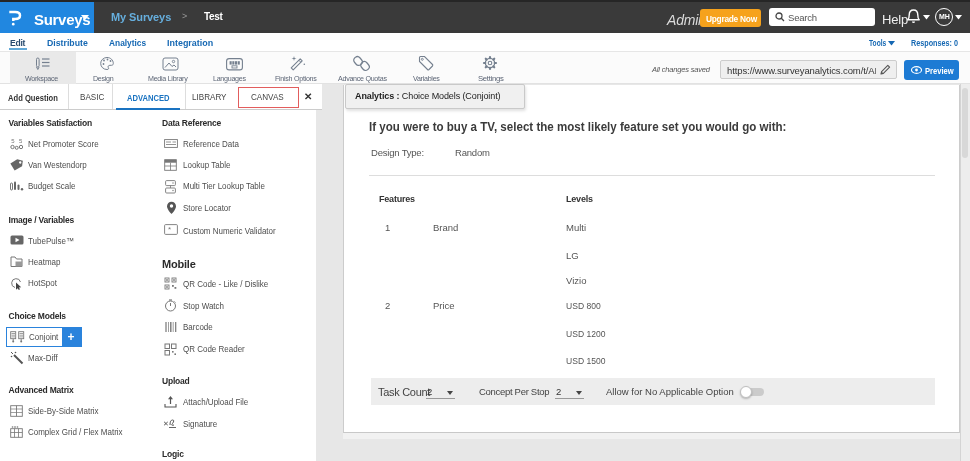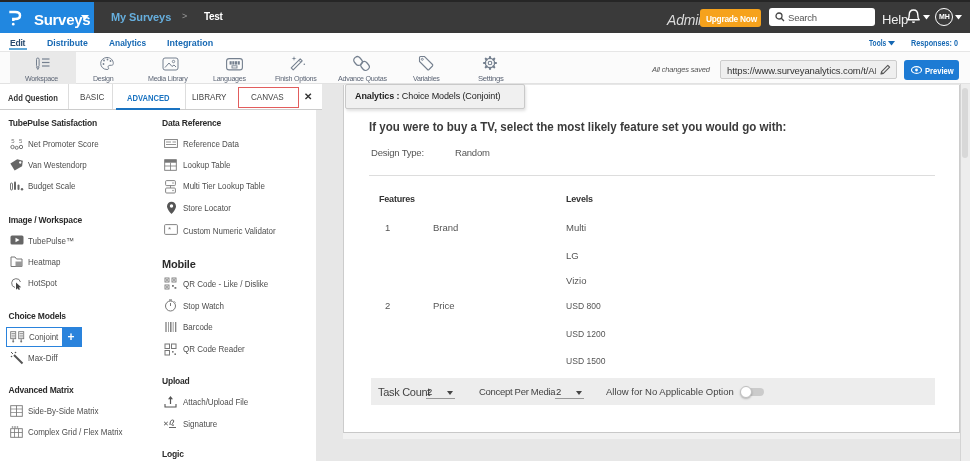--- a/index.html
+++ b/index.html
@@ -156,22 +156,22 @@
 <span class="tx" style="left:127px;top:92px;font-size:9.5px;font-weight:bold;color:#1a73c1;transform:scaleX(.8)">ADVANCED</span>
 <div class="ab" style="left:116px;top:107.5px;width:64px;height:2.5px;background:#1a73c1"></div>
 <span class="tx" style="left:192px;top:92px;font-size:9px;color:#444;transform:scaleX(.9)">LIBRARY</span>
 <div class="ab" style="left:238px;top:87px;width:61px;height:21px;border:1px solid #e25d5d;background:#fff"></div>
 <span class="tx" style="left:251px;top:92px;font-size:9px;color:#444;transform:scaleX(.9)">CANVAS</span>
 <span class="tx" style="left:304px;top:91px;font-size:10px;font-weight:bold;color:#333">✕</span>
 
 
 <div class="ab" style="left:0;top:110px;width:316px;height:351px;background:#fff"></div>
 
-<span class="tx" style="left:8.5px;top:118px;font-size:8.5px;font-weight:bold;color:#2b2b2b;letter-spacing:-0.2px">TubePulse Satisfaction</span>
-<span class="tx" style="left:8.5px;top:215px;font-size:8.5px;font-weight:bold;color:#2b2b2b;letter-spacing:-0.2px">Image / Workspace</span>
+<span class="tx" style="left:8.5px;top:118px;font-size:8.5px;font-weight:bold;color:#2b2b2b;letter-spacing:-0.2px">Variables Satisfaction</span>
+<span class="tx" style="left:8.5px;top:215px;font-size:8.5px;font-weight:bold;color:#2b2b2b;letter-spacing:-0.2px">Image / Variables</span>
 <span class="tx" style="left:8.5px;top:311px;font-size:8.5px;font-weight:bold;color:#2b2b2b;letter-spacing:-0.2px">Choice Models</span>
 <span class="tx" style="left:8.5px;top:385px;font-size:8.5px;font-weight:bold;color:#2b2b2b;letter-spacing:-0.2px">Advanced Matrix</span>
 
 <svg class="ab" style="left:10px;top:137px" width="13" height="13" viewBox="0 0 13 13">
  <circle cx="2.5" cy="10" r="1.7" fill="none" stroke="#777" stroke-width="1"></circle>
     <circle cx="6.7" cy="10.8" r="1.5" fill="none" stroke="#777" stroke-width="1"></circle>
     <circle cx="11" cy="10" r="1.7" fill="none" stroke="#777" stroke-width="1"></circle>
  <text x="1.2" y="5.5" font-size="6" fill="#777" font-family="Liberation Sans">5</text>
     <text x="9" y="5.5" font-size="6" fill="#777" font-family="Liberation Sans">5</text>
 </svg>
@@ -364,21 +364,21 @@
 <span class="tx" style="left:566px;top:355px;font-size:9.5px;color:#555;transform:scaleX(.9)">USD 1500</span>
 
 
 <div class="ab" style="left:371px;top:378px;width:564px;height:27px;background:#ededed"></div>
 <span class="tx" style="left:378px;top:386px;font-size:11px;color:#444;letter-spacing:-0.3px">Task Count</span>
 <span class="tx" style="left:427px;top:386px;font-size:9.5px;color:#333">2</span>
 <svg class="ab" style="left:447px;top:390.5px" width="6" height="4">
     <polygon points="0,0 6,0 3,4" fill="#444"></polygon>
   </svg>
 <div class="ab" style="left:426px;top:397.5px;width:29px;height:1px;background:#999"></div>
-<span class="tx" style="left:479px;top:386px;font-size:9.5px;color:#444;letter-spacing:-0.3px">Concept Per Media</span>
+<span class="tx" style="left:479px;top:386px;font-size:9.5px;color:#444;letter-spacing:-0.3px">Concept Per Stop</span>
 <span class="tx" style="left:556px;top:386px;font-size:9.5px;color:#333">2</span>
 <svg class="ab" style="left:576px;top:390.5px" width="6" height="4">
     <polygon points="0,0 6,0 3,4" fill="#444"></polygon>
   </svg>
 <div class="ab" style="left:555px;top:397.5px;width:29px;height:1px;background:#999"></div>
 <span class="tx" style="left:606px;top:386px;font-size:9.5px;color:#444">Allow for No Applicable Option</span>
 <div class="ab" style="left:741px;top:388px;width:23px;height:8px;background:#cbcbcb;border-radius:4px"></div>
 <div class="ab" style="left:740px;top:386px;width:12px;height:12px;background:#fff;border:1px solid #c0c0c0;border-radius:50%;box-shadow:0 1px 2px rgba(0,0,0,.25)"></div>
 
 

